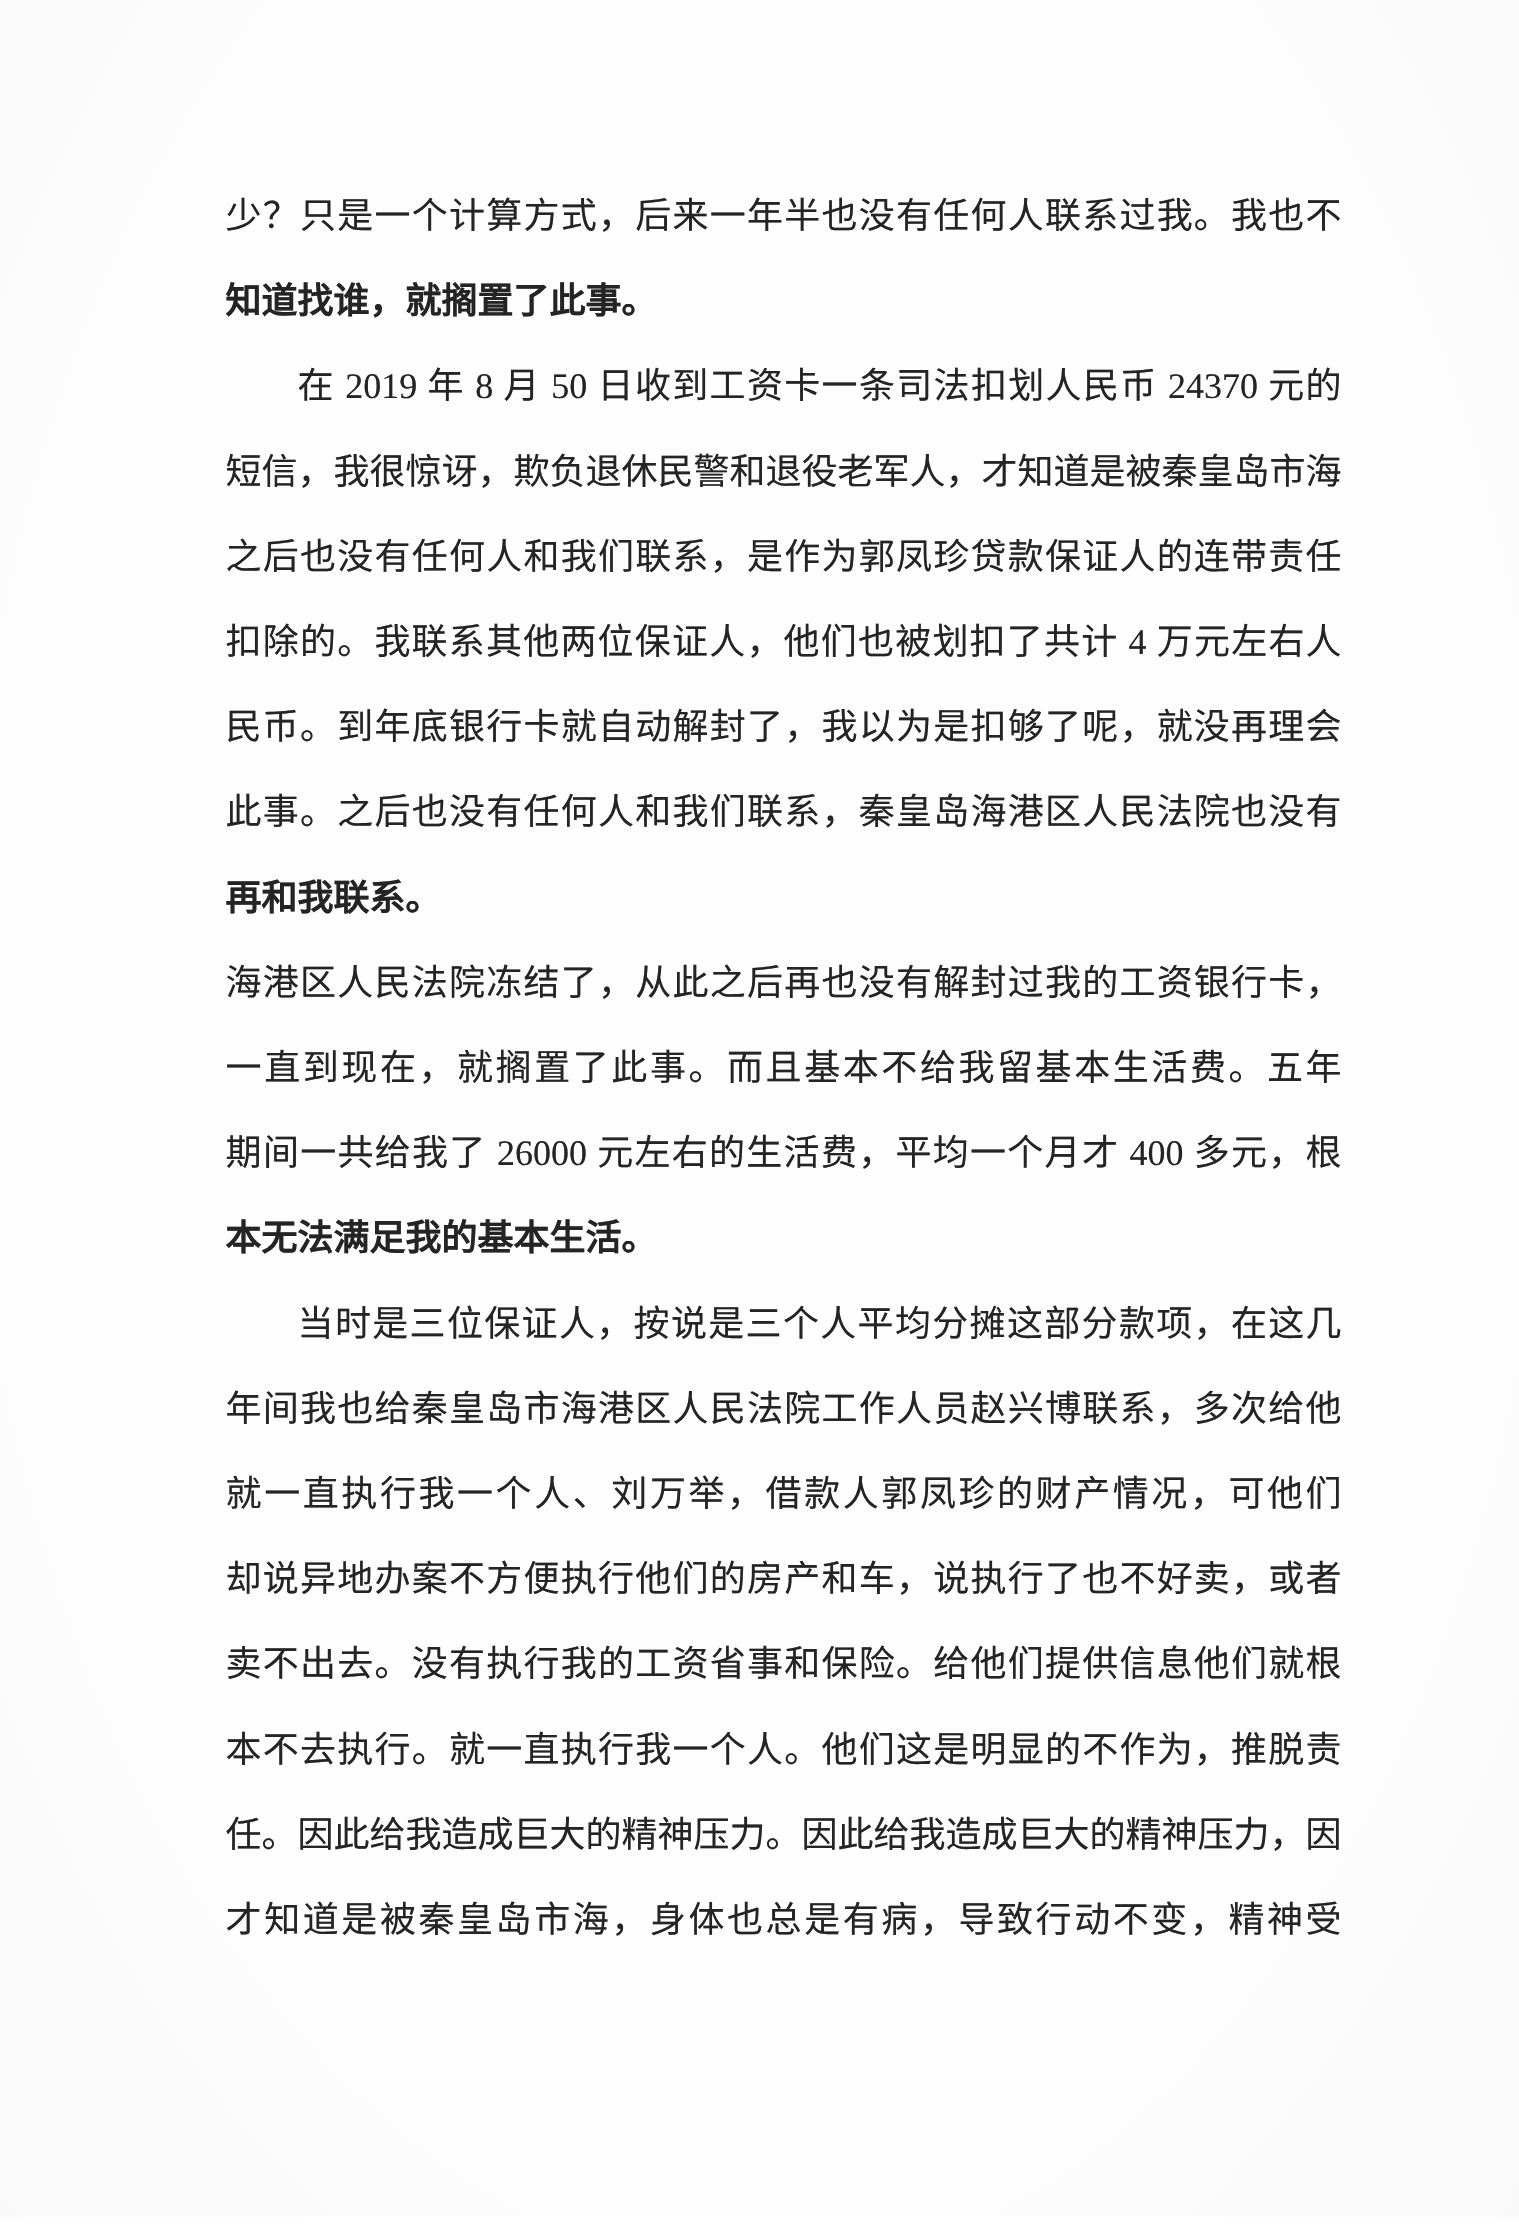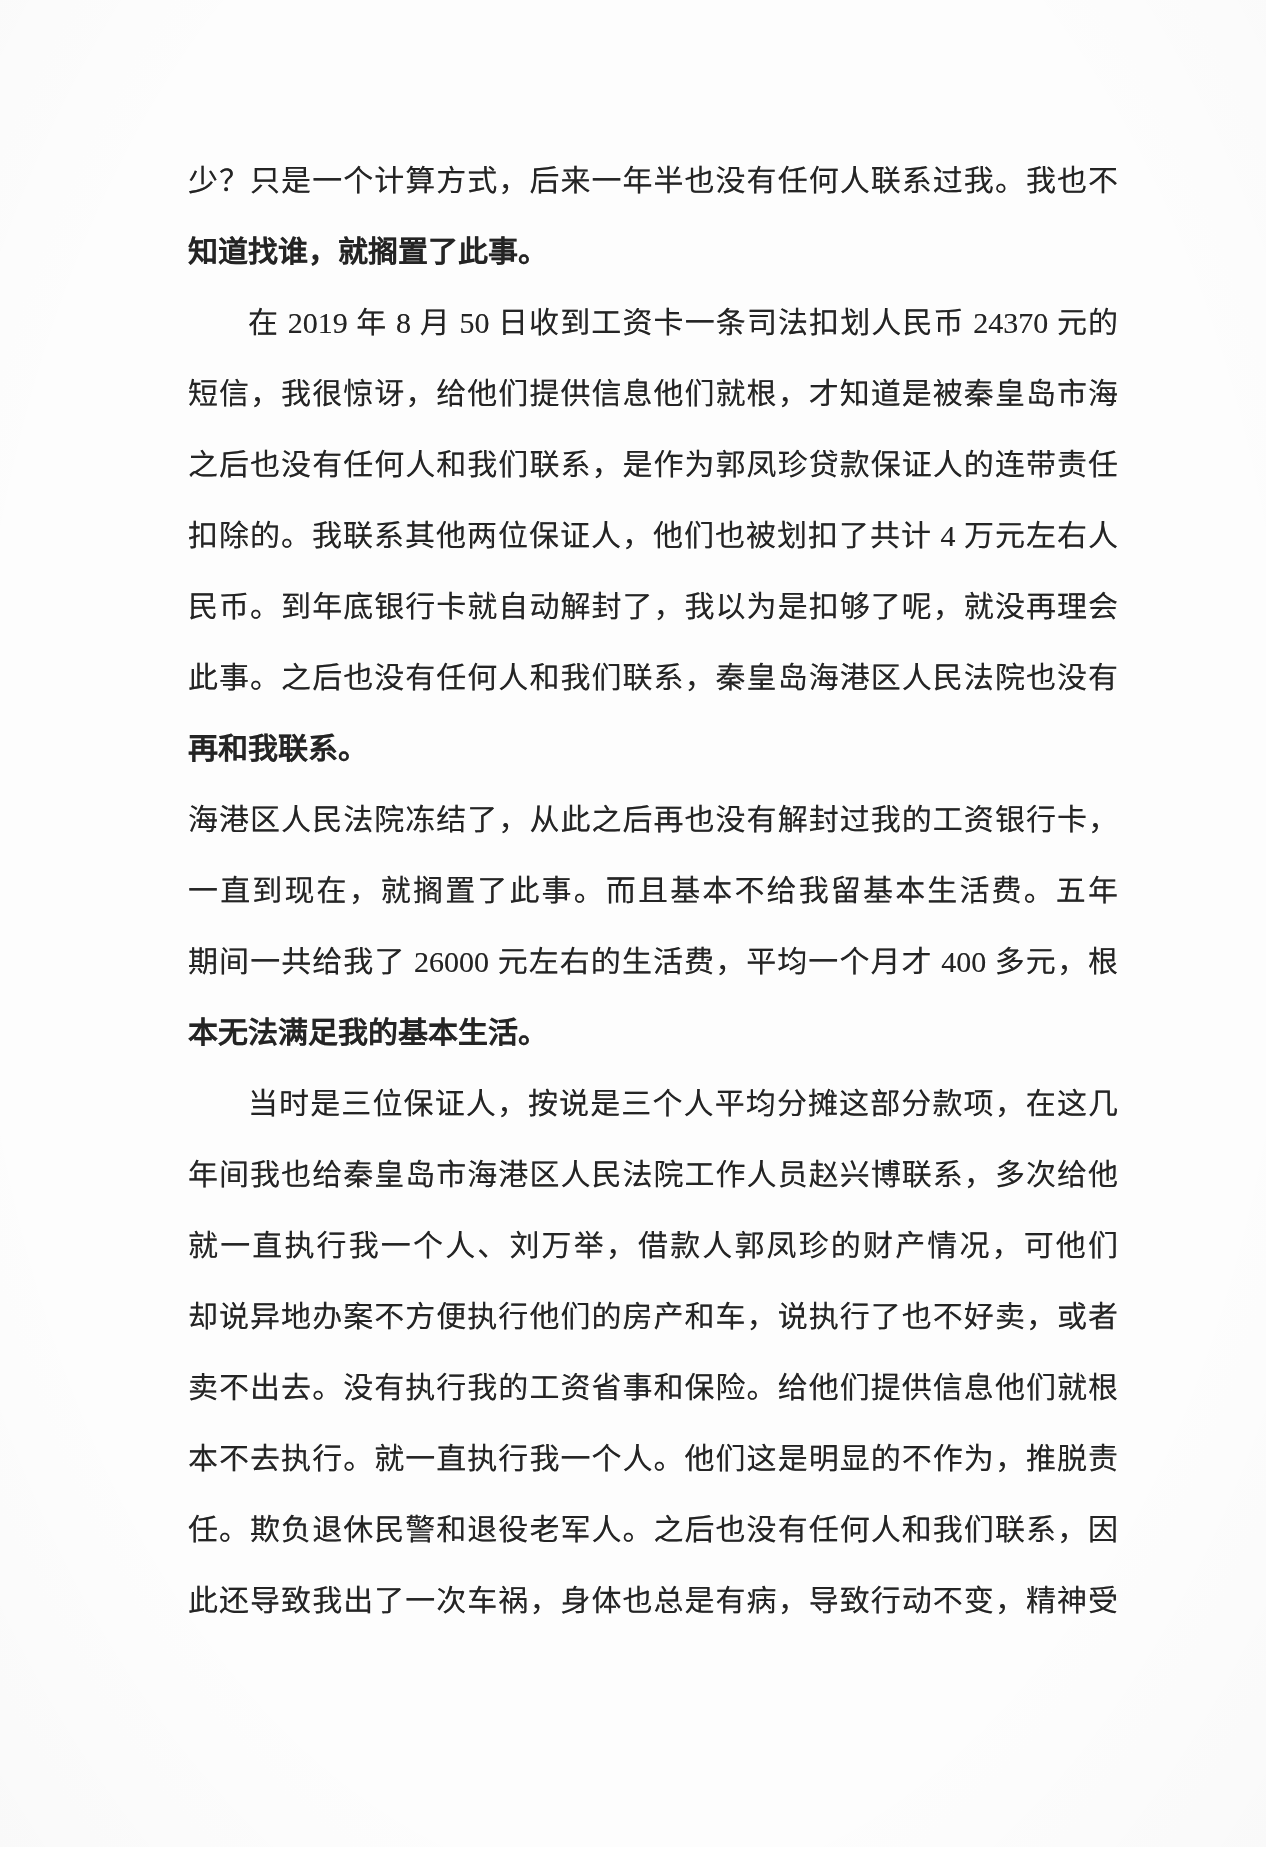--- a/index.html
+++ b/index.html
@@ -60,37 +60,37 @@
 <body>
 
 <div class="page">
   <div class="text-block" id="doc" style="background: transparent; color: rgb(36, 36, 36);">
       <div class="paragraph">
         <div class="line fill">少？只是一个计算方式，后来一年半也没有任何人联系过我。我也不</div>
         <div class="line lastline">知道找谁，就搁置了此事。</div>
       </div>
       <div class="paragraph">
         <div class="line fill indent">在 2019 年 8 月 50 日收到工资卡一条司法扣划人民币 24370 元的</div>
-        <div class="line fill">短信，我很惊讶，给他们提供信息他们就根，才知道是被秦皇岛市海</div>
+        <div class="line fill">短信，我很惊讶，欺负退休民警和退役老军人，才知道是被秦皇岛市海</div>
         <div class="line fill">之后也没有任何人和我们联系，是作为郭凤珍贷款保证人的连带责任</div>
         <div class="line fill">扣除的。我联系其他两位保证人，他们也被划扣了共计 4 万元左右人</div>
         <div class="line fill">民币。到年底银行卡就自动解封了，我以为是扣够了呢，就没再理会</div>
         <div class="line fill">此事。之后也没有任何人和我们联系，秦皇岛海港区人民法院也没有</div>
         <div class="line lastline">再和我联系。</div>
       </div>
       <div class="paragraph">
         <div class="line fill">海港区人民法院冻结了，从此之后再也没有解封过我的工资银行卡，</div>
         <div class="line fill">一直到现在，就搁置了此事。而且基本不给我留基本生活费。五年</div>
         <div class="line fill">期间一共给我了 26000 元左右的生活费，平均一个月才 400 多元，根</div>
         <div class="line lastline">本无法满足我的基本生活。</div>
       </div>
       <div class="paragraph">
         <div class="line fill indent">当时是三位保证人，按说是三个人平均分摊这部分款项，在这几</div>
         <div class="line fill">年间我也给秦皇岛市海港区人民法院工作人员赵兴博联系，多次给他</div>
         <div class="line fill">就一直执行我一个人、刘万举，借款人郭凤珍的财产情况，可他们</div>
         <div class="line fill">却说异地办案不方便执行他们的房产和车，说执行了也不好卖，或者</div>
         <div class="line fill">卖不出去。没有执行我的工资省事和保险。给他们提供信息他们就根</div>
         <div class="line fill">本不去执行。就一直执行我一个人。他们这是明显的不作为，推脱责</div>
-        <div class="line fill">任。欺负退休民警和退役老军人。之后也没有任何人和我们联系，因</div>
-        <div class="line fill">此还导致我出了一次车祸，身体也总是有病，导致行动不变，精神受</div>
+        <div class="line fill">任。因此给我造成巨大的精神压力。因此给我造成巨大的精神压力，因</div>
+        <div class="line fill">才知道是被秦皇岛市海，身体也总是有病，导致行动不变，精神受</div>
       </div>
     </div>
 </div>
 
 </body></html>

